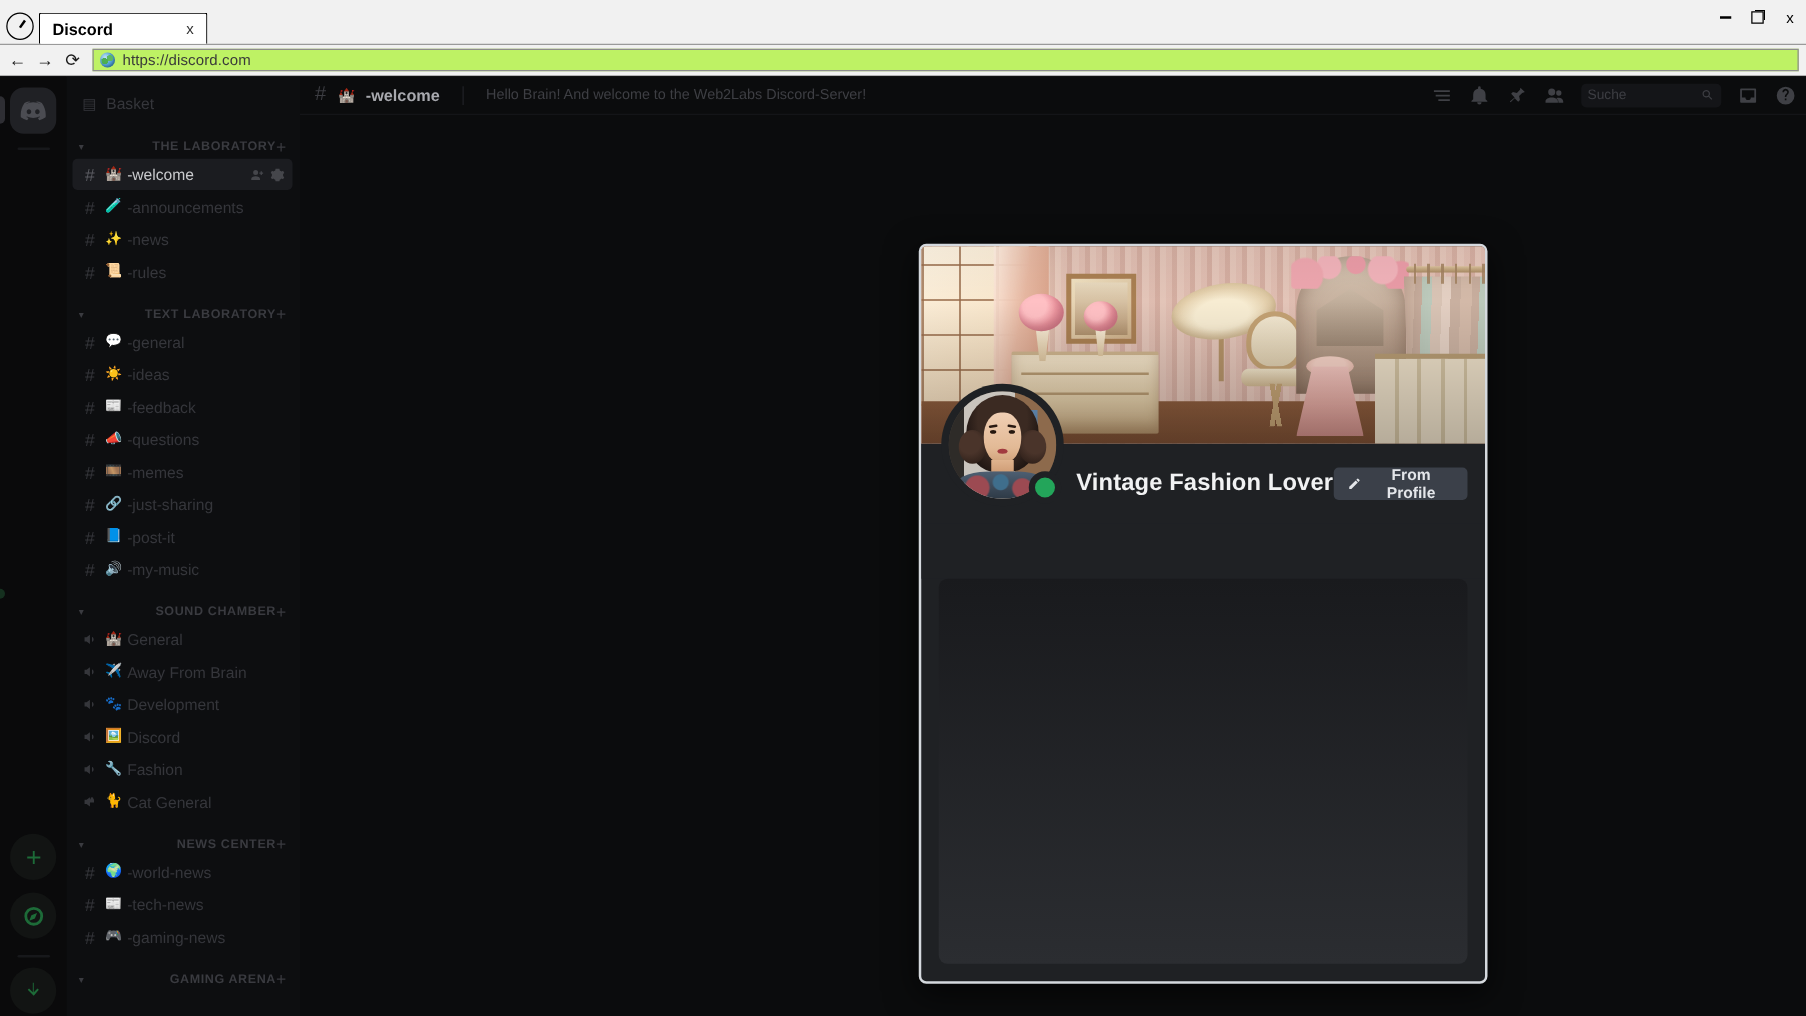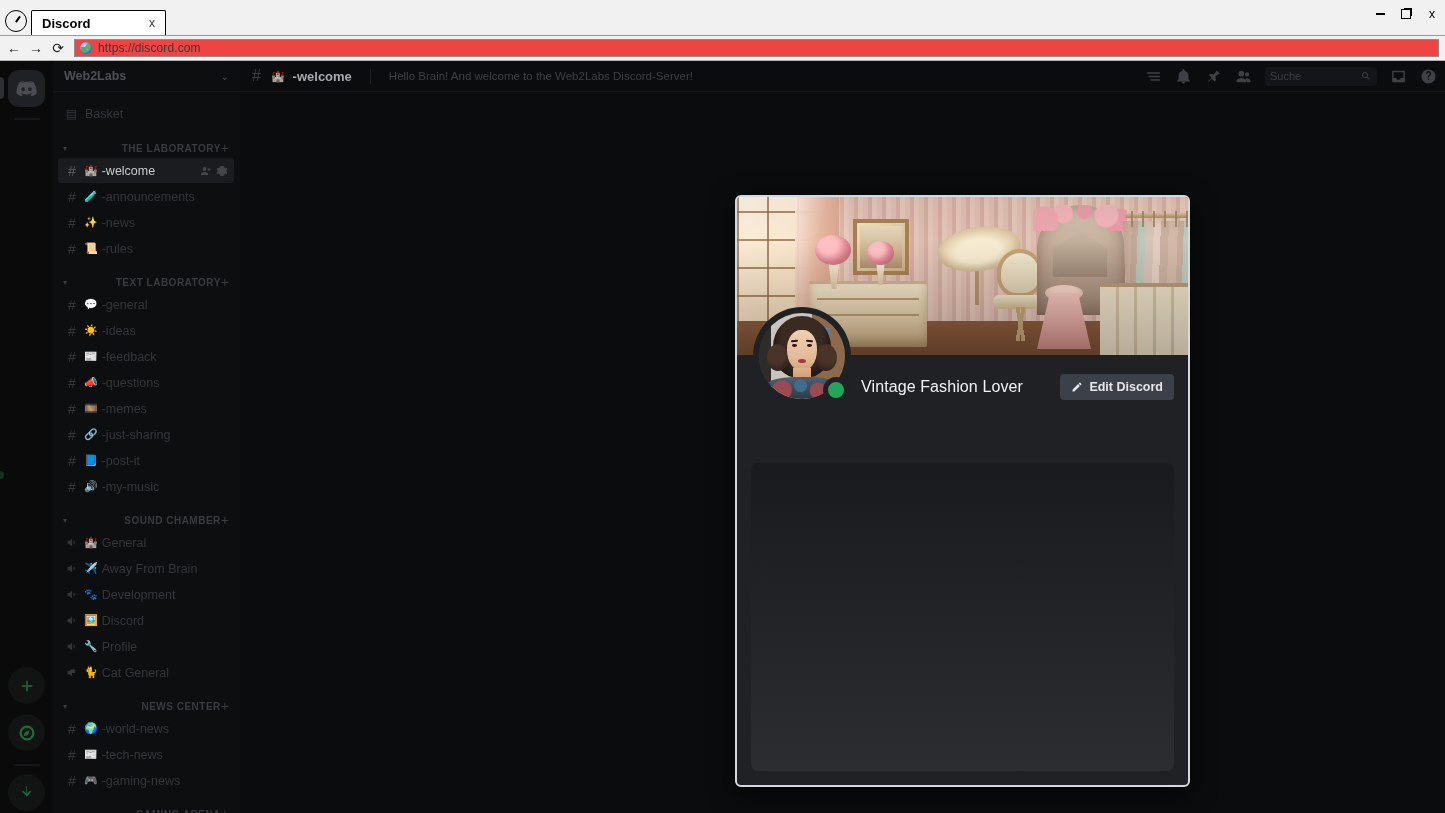--- a/index.html
+++ b/index.html
@@ -56,21 +56,21 @@
   .navbar {
     height: 25px; display: flex; align-items: center;
     background: #f1f1f1; padding: 0 4px; gap: 2px;
     border-bottom: 1px solid #b3b3b3;
   }
   .nav-btn {
     width: 20px; height: 20px; display: flex; align-items: center;
     justify-content: center; font-size: 14px; color: #1a1a1a; cursor: pointer;
   }
   .url-bar {
-    flex: 1; height: 18px; background: #ef4444;
+    flex: 1; height: 18px; background: #bef264;
     border: 1px solid #8d8d8d; margin-left: 4px; margin-right: 2px;
     display: flex; align-items: center; padding: 0 5px; gap: 6px;
   }
   .globe-icon {
     width: 12px; height: 12px; border-radius: 50%;
     background: radial-gradient(circle at 35% 32%, #bfe3f5 0%, #5aa7d8 45%, #2b7ab5 100%);
     position: relative; flex: 0 0 auto;
     box-shadow: inset -1px -1px 2px rgba(0,0,0,.25);
   }
   .globe-icon::after {
@@ -440,21 +440,21 @@
       radial-gradient(circle at 72% 62%, #9c4a52 0 14%, transparent 16%),
       linear-gradient(180deg,#4e5f72,#2e3a46);
     border-radius: 40% 40% 0 0;
   }
   .status-dot {
     position: absolute; right: 2px; bottom: 2px;
     width: 26px; height: 26px; border-radius: 50%;
     background: #23a55a; border: 5px solid #1f2124;
   }
   .display-name {
-    font-size: 16px; font-weight: normal; color: #f1f2f3;
+    font-size: 19px; font-weight: bold; color: #f1f2f3;
     letter-spacing: .1px; flex: 1; white-space: nowrap;
   }
   .edit-btn {
     background: #3b4049; color: #e4e6ea; border: none;
     border-radius: 4px; height: 26px; padding: 0 11px;
     display: flex; align-items: center; gap: 6px;
     font-size: 12.5px; font-weight: bold; cursor: pointer;
     font-family: "Liberation Sans", sans-serif;
   }
   .edit-btn svg { width: 12px; height: 12px; fill: #e4e6ea; }
@@ -517,24 +517,20 @@
     </div>
     <div class="rail-sep"></div>
     <div class="rail-action">
       <svg viewBox="0 0 24 24">
           <path d="M12 3v10l4-4 1.4 1.4L12 16.8 5.6 10.4 7 9l4 4V3h1Z"></path>
         </svg>
     </div>
   </div>
 
   <div class="sidebar">
-    <div class="server-header">
-      <span class="server-name">Web2Labs</span>
-      <span class="chev">⌄</span>
-    </div>
 
     <div class="channels">
 
       <div class="nav-row">
         <span class="gi">▤</span>
         <span class="lbl">Basket</span>
       </div>
 
       <div class="cat">
         <span class="cat-arrow">▾</span>
@@ -657,21 +653,21 @@
         <span class="ch-emoji">🖼️</span>
         <span class="ch-name">Discord</span>
       </div>
       <div class="ch">
         <span class="spk">
             <svg viewBox="0 0 24 24">
               <path d="M11 5 6 9H3v6h3l5 4V5Zm5.5 7a4.5 4.5 0 0 0-2.5-4v8a4.5 4.5 0 0 0 2.5-4Z"></path>
             </svg>
           </span>
         <span class="ch-emoji">🔧</span>
-        <span class="ch-name">Profile</span>
+        <span class="ch-name">Fashion</span>
       </div>
       <div class="ch">
         <span class="spk">
             <svg viewBox="0 0 24 24">
               <path d="M11 5 6 9H3v6h3l5 4V5Zm6 3h-1V7a2 2 0 0 0-4 0v1h-1v5h6V8Z"></path>
             </svg>
           </span>
         <span class="ch-emoji">🐈</span>
         <span class="ch-name">Cat General</span>
       </div>
@@ -813,21 +809,21 @@
             </div>
             <div class="status-dot"></div>
           </div>
 
           <span class="display-name">Vintage Fashion Lover</span>
 
           <button class="edit-btn">
             <svg viewBox="0 0 24 24">
               <path d="M3 17.3V21h3.7L17.8 9.9l-3.7-3.7L3 17.3ZM20.7 7a1 1 0 0 0 0-1.4l-2.3-2.3a1 1 0 0 0-1.4 0l-1.8 1.8 3.7 3.7L20.7 7Z"></path>
             </svg>
-            <span>Edit Discord</span>
+            <span>From Profile</span>
           </button>
         </div>
 
         <div class="modal-gap"></div>
         <div class="modal-body"></div>
       </div>
 
     </div>
   </div>
 </div>

